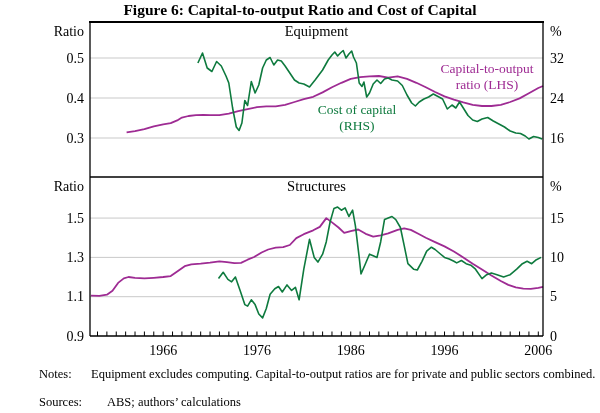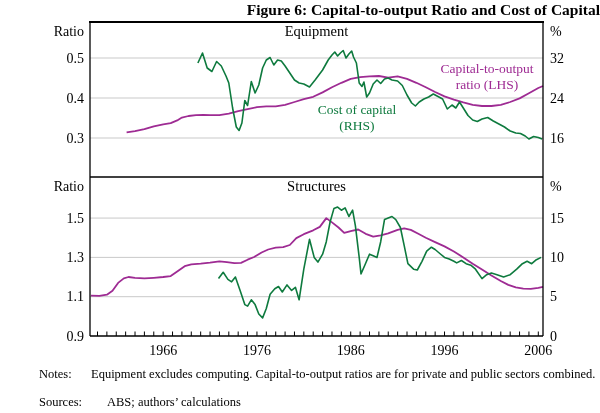--- a/index.html
+++ b/index.html
@@ -1,19 +1,19 @@
 <!DOCTYPE html>
 <html><head>
 <meta charset="utf-8">
 <style>
   html,body{margin:0;padding:0;background:#fff;}
   .figure{position:relative;width:600px;height:413px;background:#fff;
           font-family:"Liberation Serif",serif;color:#000;overflow:hidden;}
   .fig-title{position:absolute;top:0;left:0;width:600px;height:20px;
-             text-align:right;font-weight:bold;font-size:15.5px;line-height:20px;}
+             text-align:center;font-weight:bold;font-size:15.5px;line-height:20px;}
   .chart-svg{position:absolute;top:0;left:0;}
   .note-row{position:absolute;left:5px;width:592px;display:flex;font-size:12.5px;line-height:15px;margin-left:34px;}
   .note-label{width:52px;flex:0 0 52px;}
   .note-text{flex:1;}
   .row-notes{top:367px;}
   .row-sources{top:395px;gap:16px;}
 </style>
 </head>
 <body>
 

